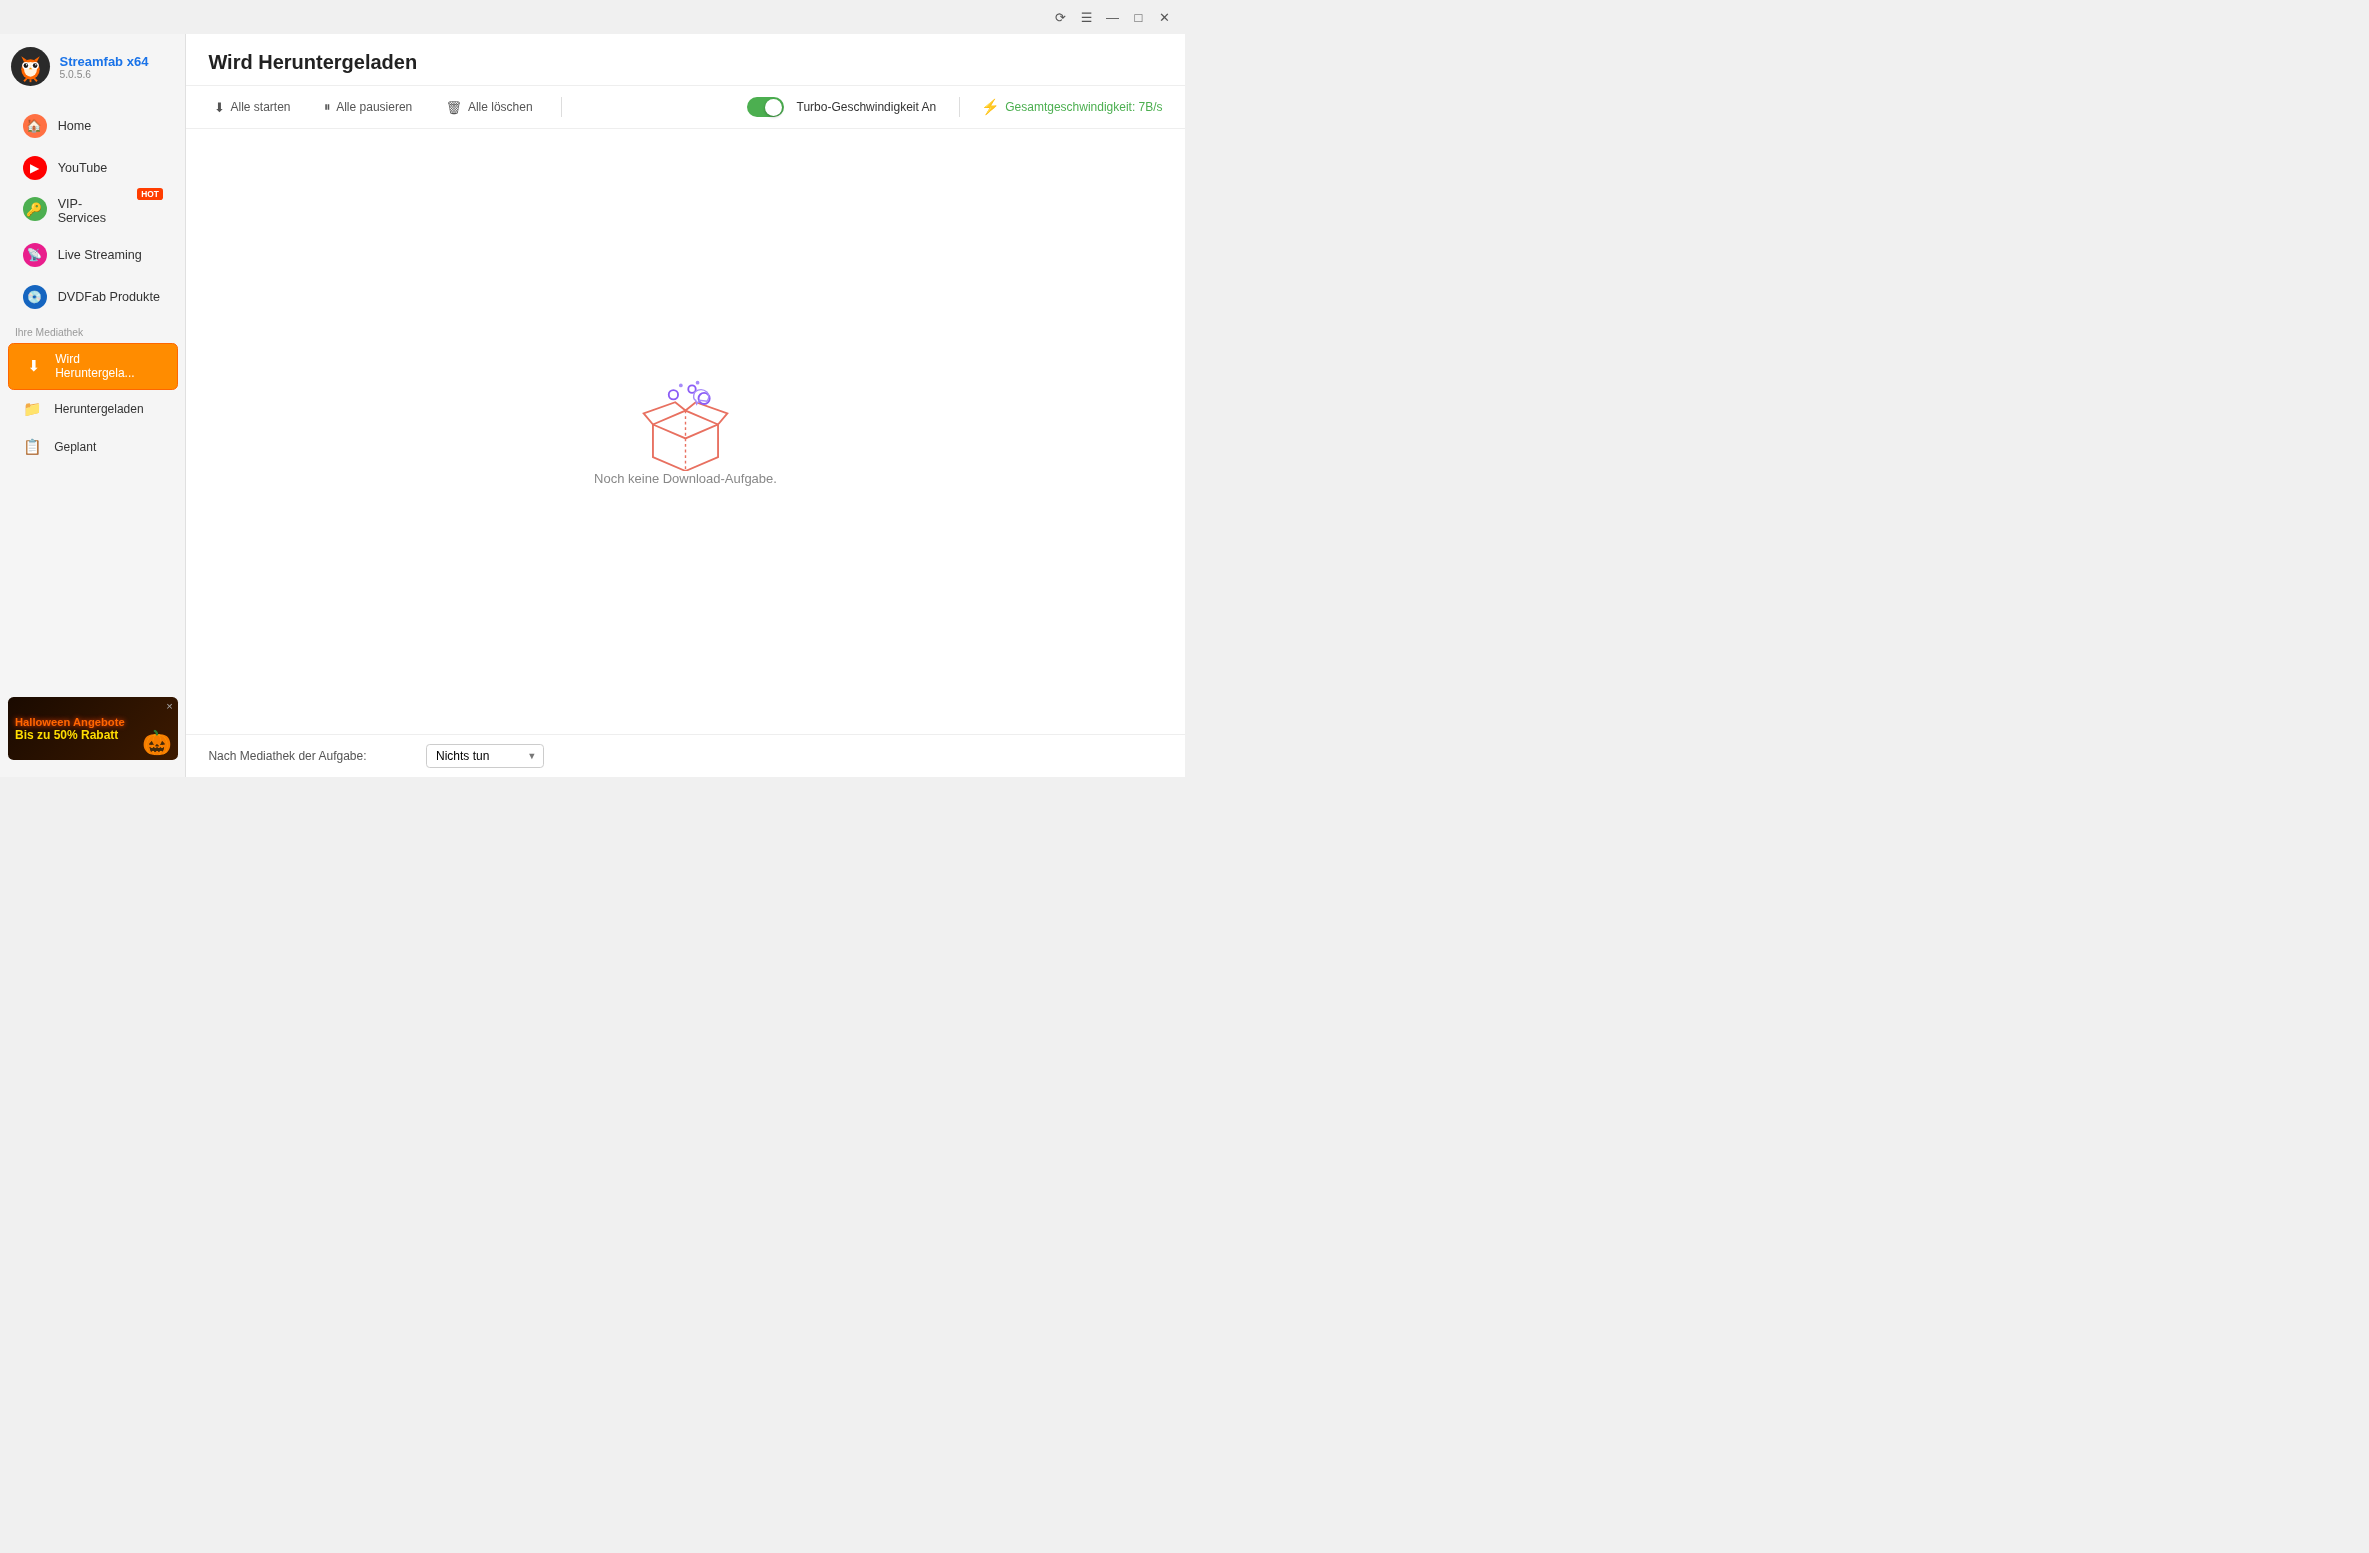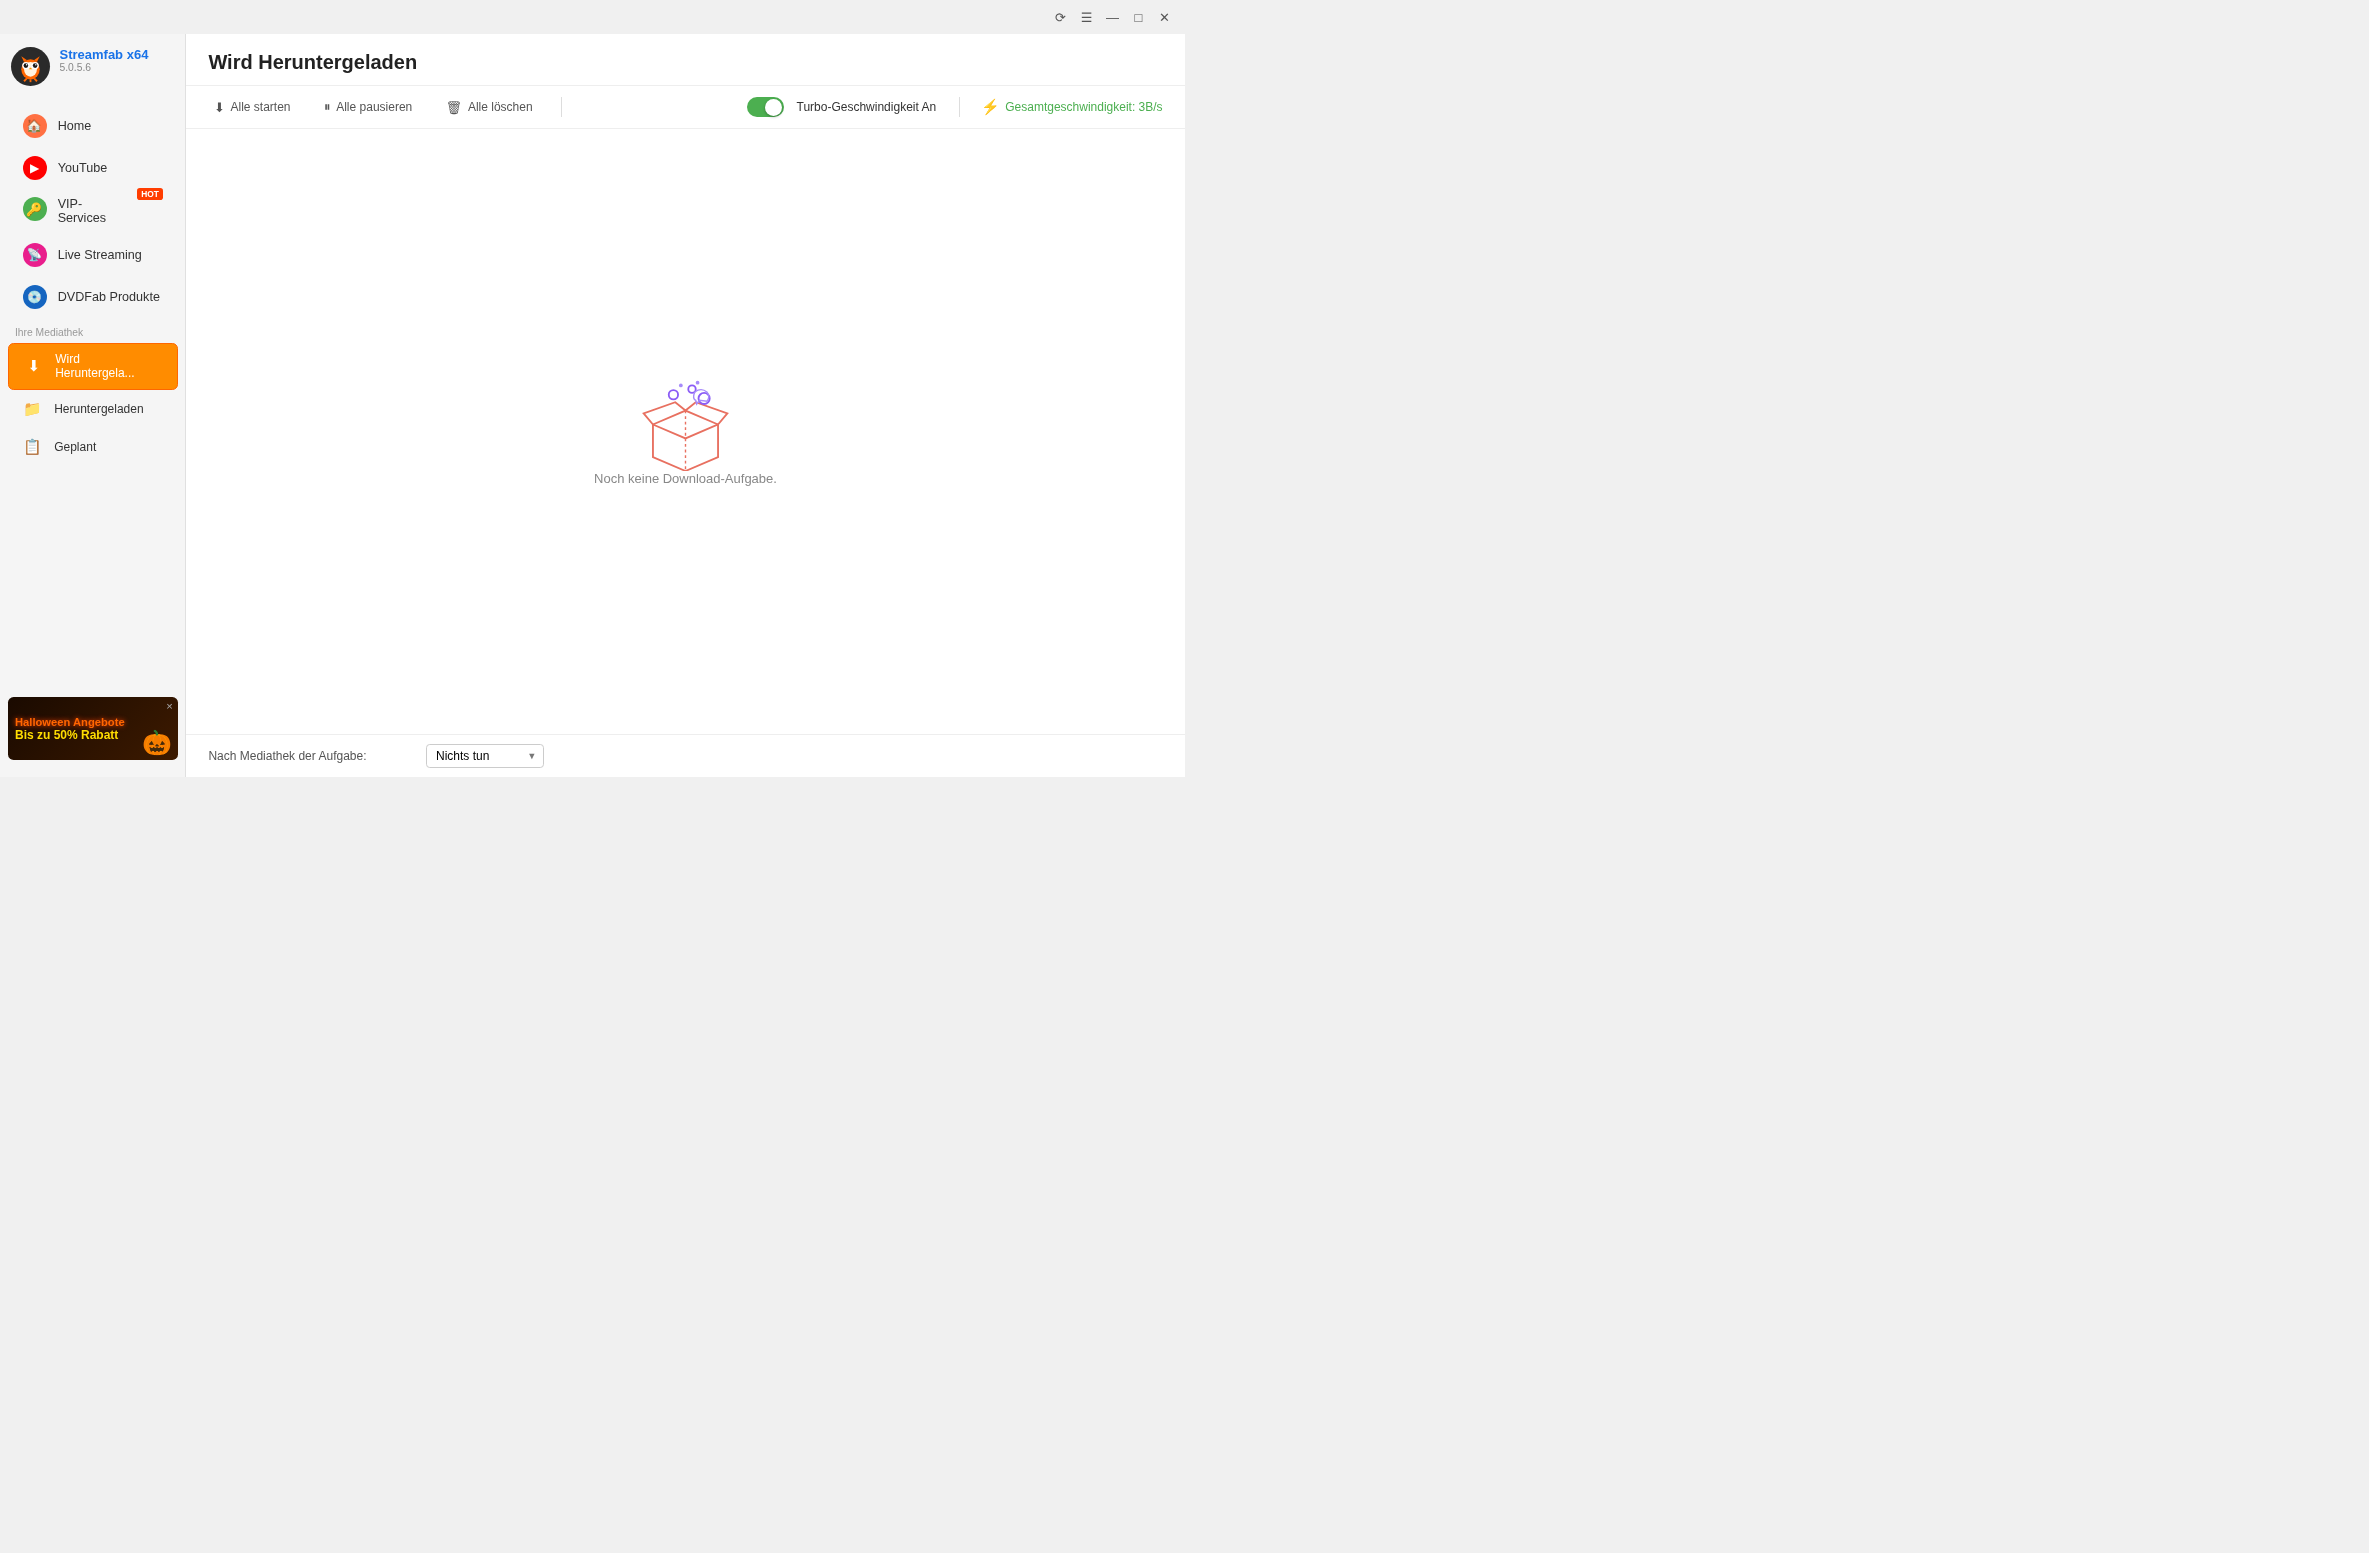--- a/index.html
+++ b/index.html
@@ -48,21 +48,21 @@
       background: #f5f5f5;
       display: flex;
       flex-direction: column;
       flex-shrink: 0;
       padding-bottom: 9.3px;
       border-right: 0.9px solid #e0e0e0;
     }
 
     .sidebar-header {
       display: flex;
-      align-items: flex-start;
+      align-items: center;
       padding: 13px 11.2px;
       gap: 9.3px;
     }
     .logo-img {
       width: 39px;
       height: 39px;
       border-radius: 50%;
       background: #2a2a2a;
       display: flex;
       align-items: center;
@@ -463,21 +463,21 @@
       <div class="toolbar-divider"></div>
       <div class="turbo-section">
         <div class="toggle-switch">
           <div class="toggle-knob"></div>
         </div>
         <span class="turbo-label">Turbo-Geschwindigkeit An</span>
       </div>
       <div class="toolbar-divider"></div>
       <div class="speed-section">
         <span class="speed-icon">⚡</span>
-        <span>Gesamtgeschwindigkeit: 3B/s</span>
+        <span>Gesamtgeschwindigkeit: 7B/s</span>
       </div>
     </div>
 
     <div class="empty-state">
 
       <svg width="103" height="93" viewBox="0 0 110 100">
 
         <polygon points="20,50 55,65 90,50 90,85 55,100 20,85" fill="none" stroke="#e87060" stroke-width="2"></polygon>
 
         <polyline points="20,50 55,35 90,50" fill="none" stroke="#e87060" stroke-width="2"></polyline>

